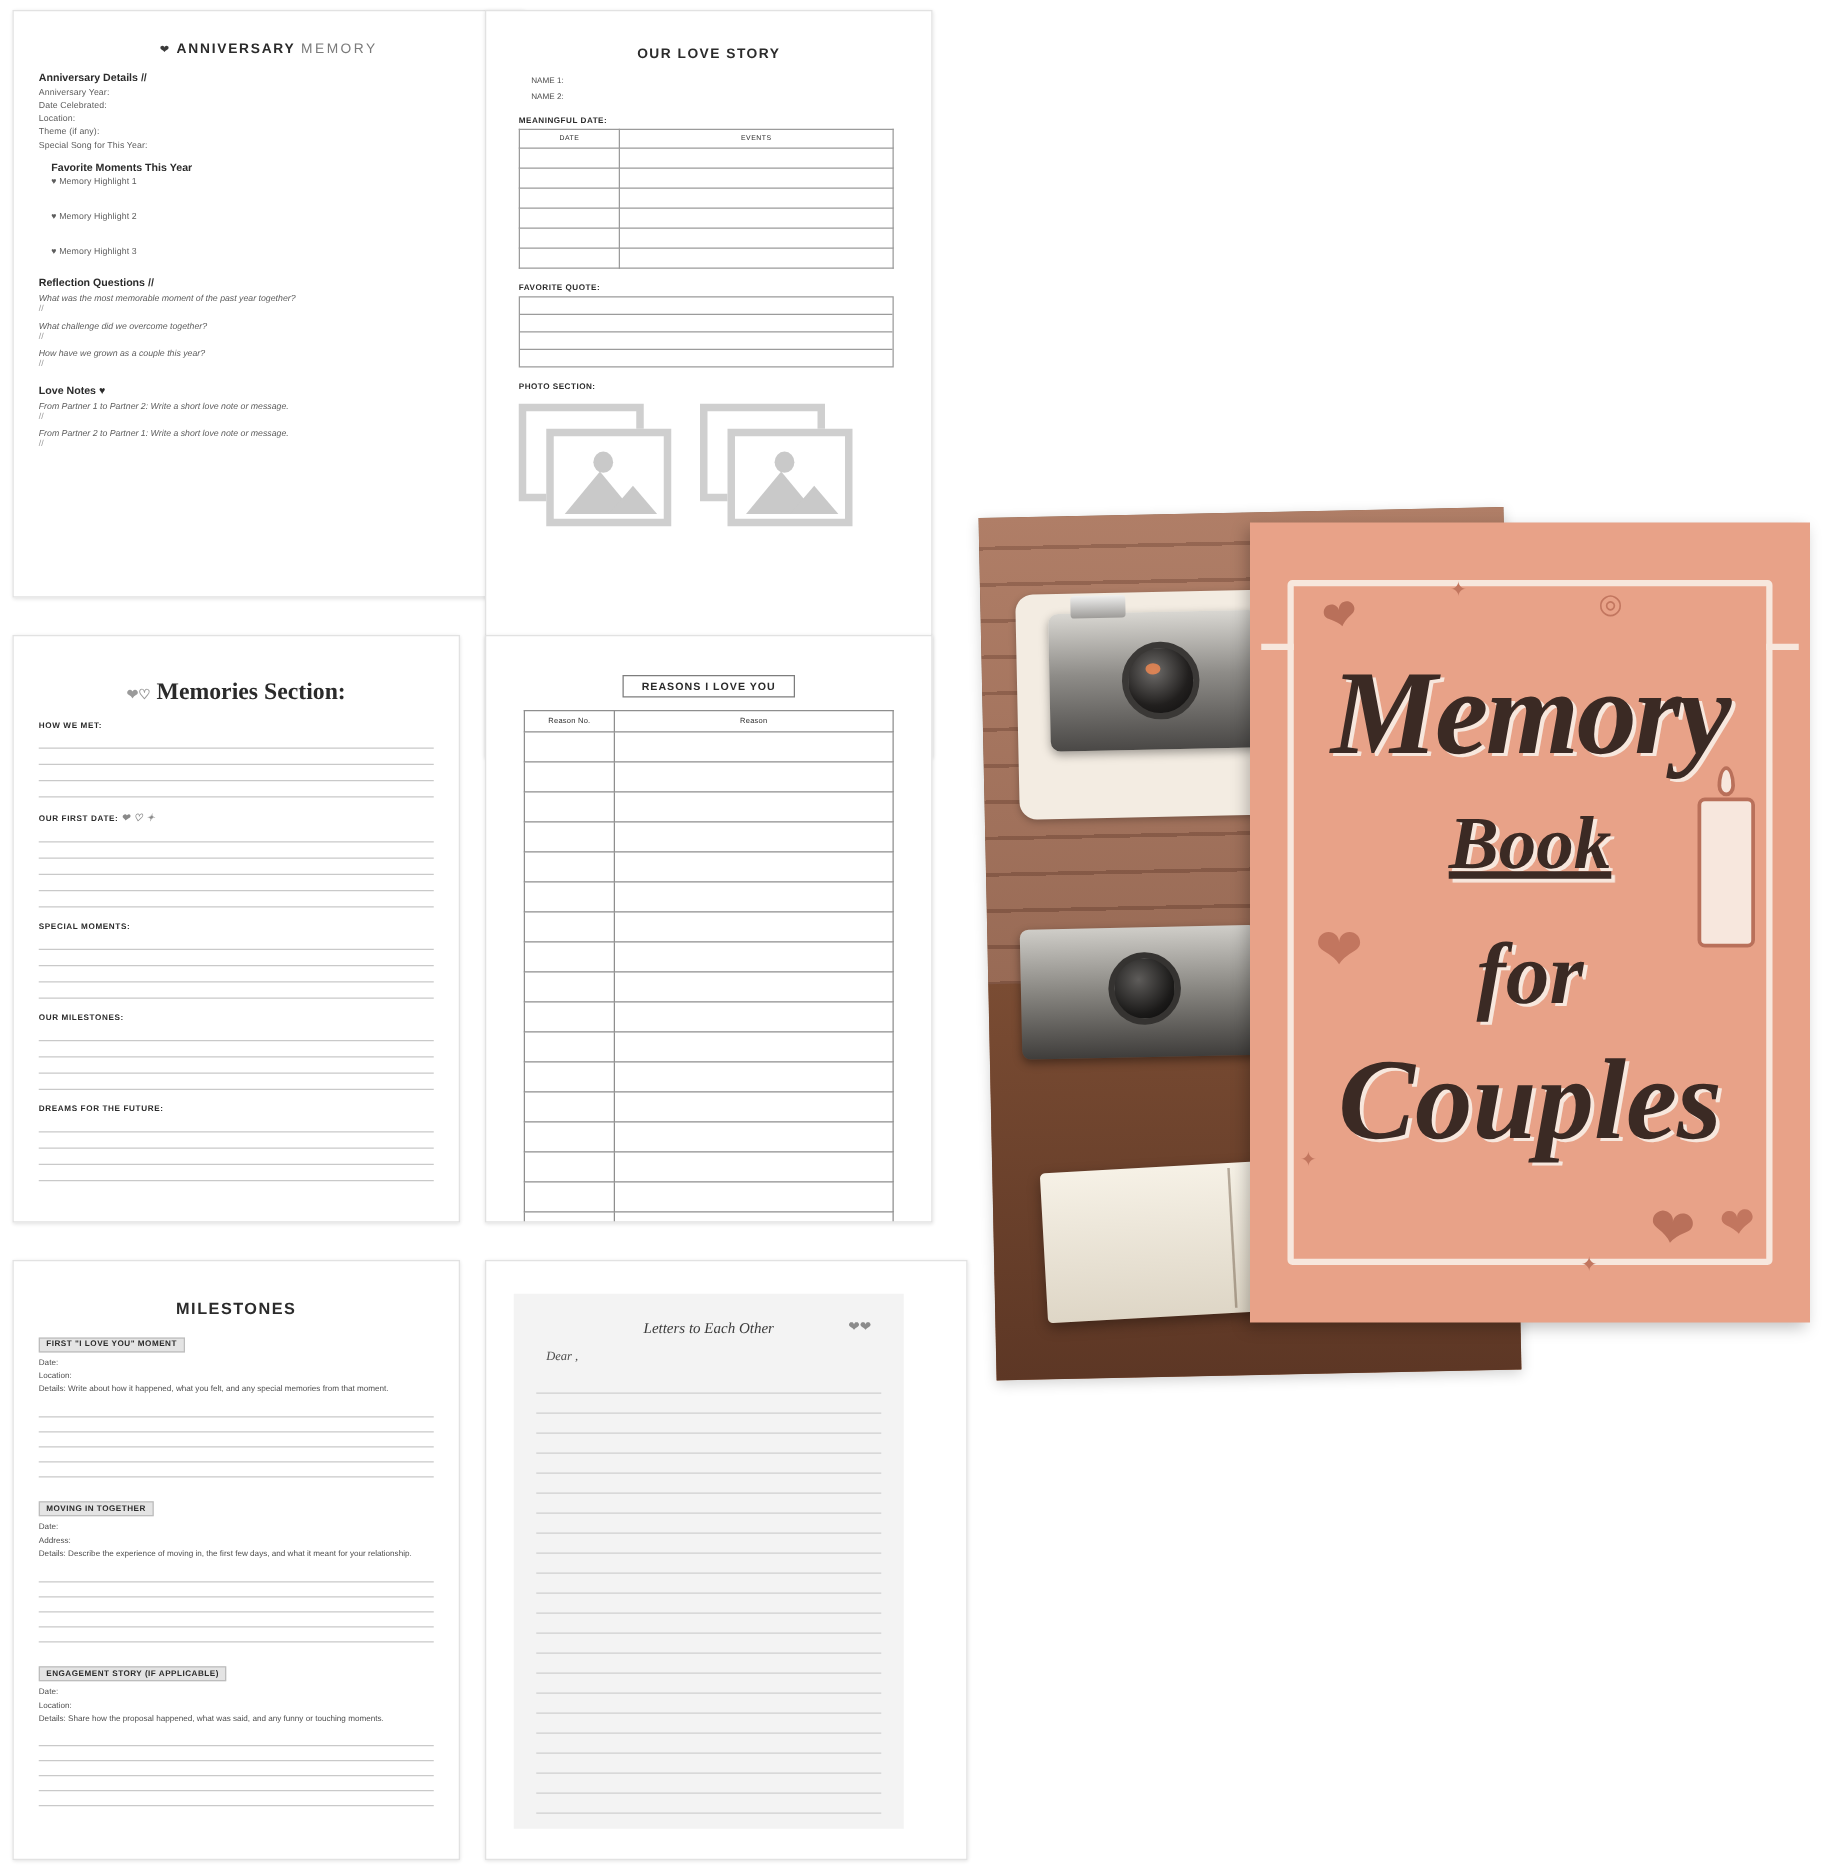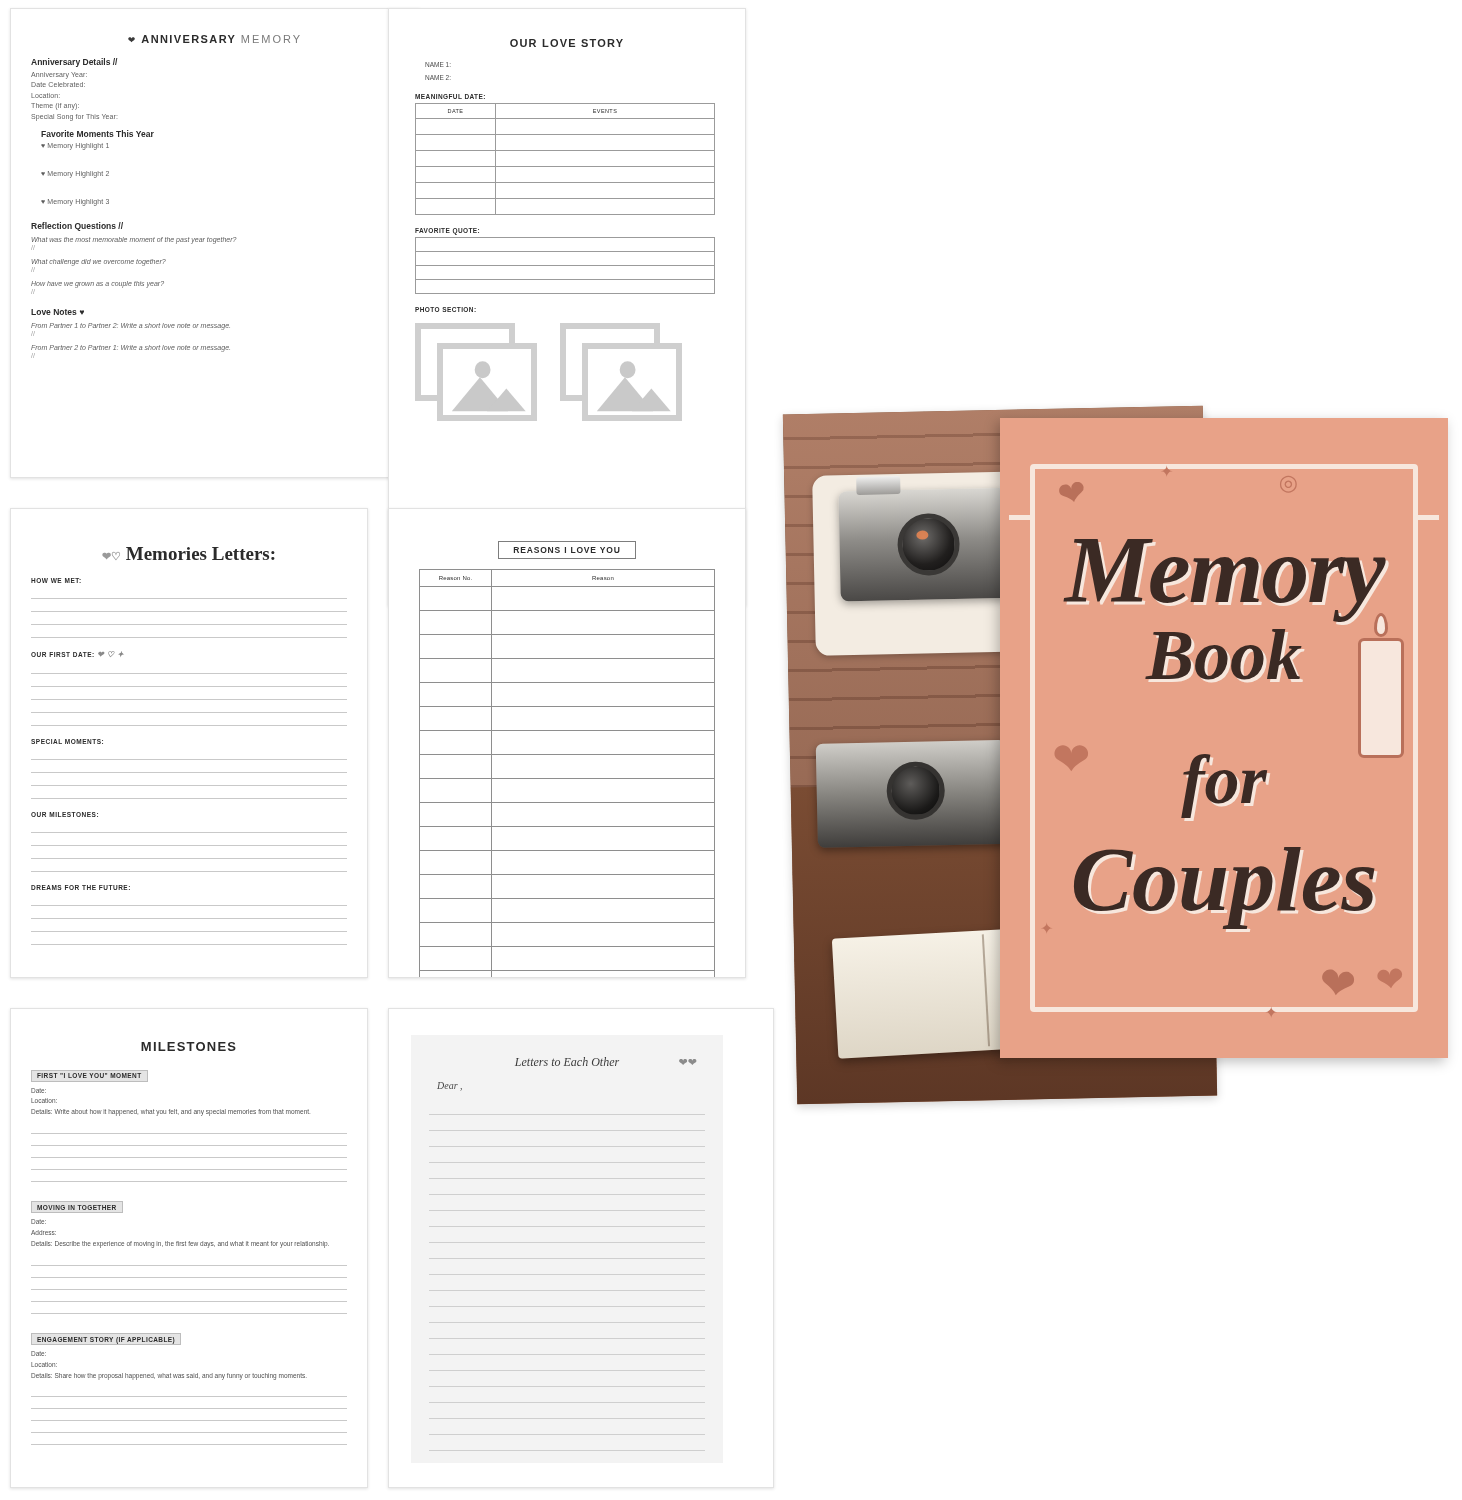--- a/index.html
+++ b/index.html
@@ -356,21 +356,21 @@
     position: absolute;
     left: 0; right: 0;
     text-align: center;
     font-family: "Liberation Serif", serif;
     font-style: italic;
     font-weight: bold;
     color: #3b2a24;
     text-shadow: 3px 3px 0 #f7e7dd;
   }
   #w-memory  { top: 96px;  font-size: 96px; letter-spacing: -2px; }
-  #w-book    { top: 196px; font-size: 72px; }
+  #w-book    { top: 222px; font-size: 60px; text-decoration: underline; }
   #w-for     { top: 322px; font-size: 70px; }
   #w-couples { top: 408px; font-size: 92px; }
 
   .deco-heart {
     position: absolute;
     color: #b9705a;
     font-size: 34px;
     line-height: 1;
   }
   .deco-heart.outline { color: #c2765f; }
@@ -523,21 +523,21 @@
           </svg>
         </div>
       </div>
     </div>
   </div>
 
   <div class="sheet" id="sheet-memories">
     <div class="pad">
       <div class="mem-title">
         <span class="deco">❤♡</span>
-        <span>Memories Letters:</span>
+        <span>Memories Section:</span>
       </div>
 
       <div class="field-label">HOW WE MET:</div>
       <div class="rules">
         <div class="rule"></div>
         <div class="rule"></div>
         <div class="rule"></div>
         <div class="rule"></div>
       </div>
 

